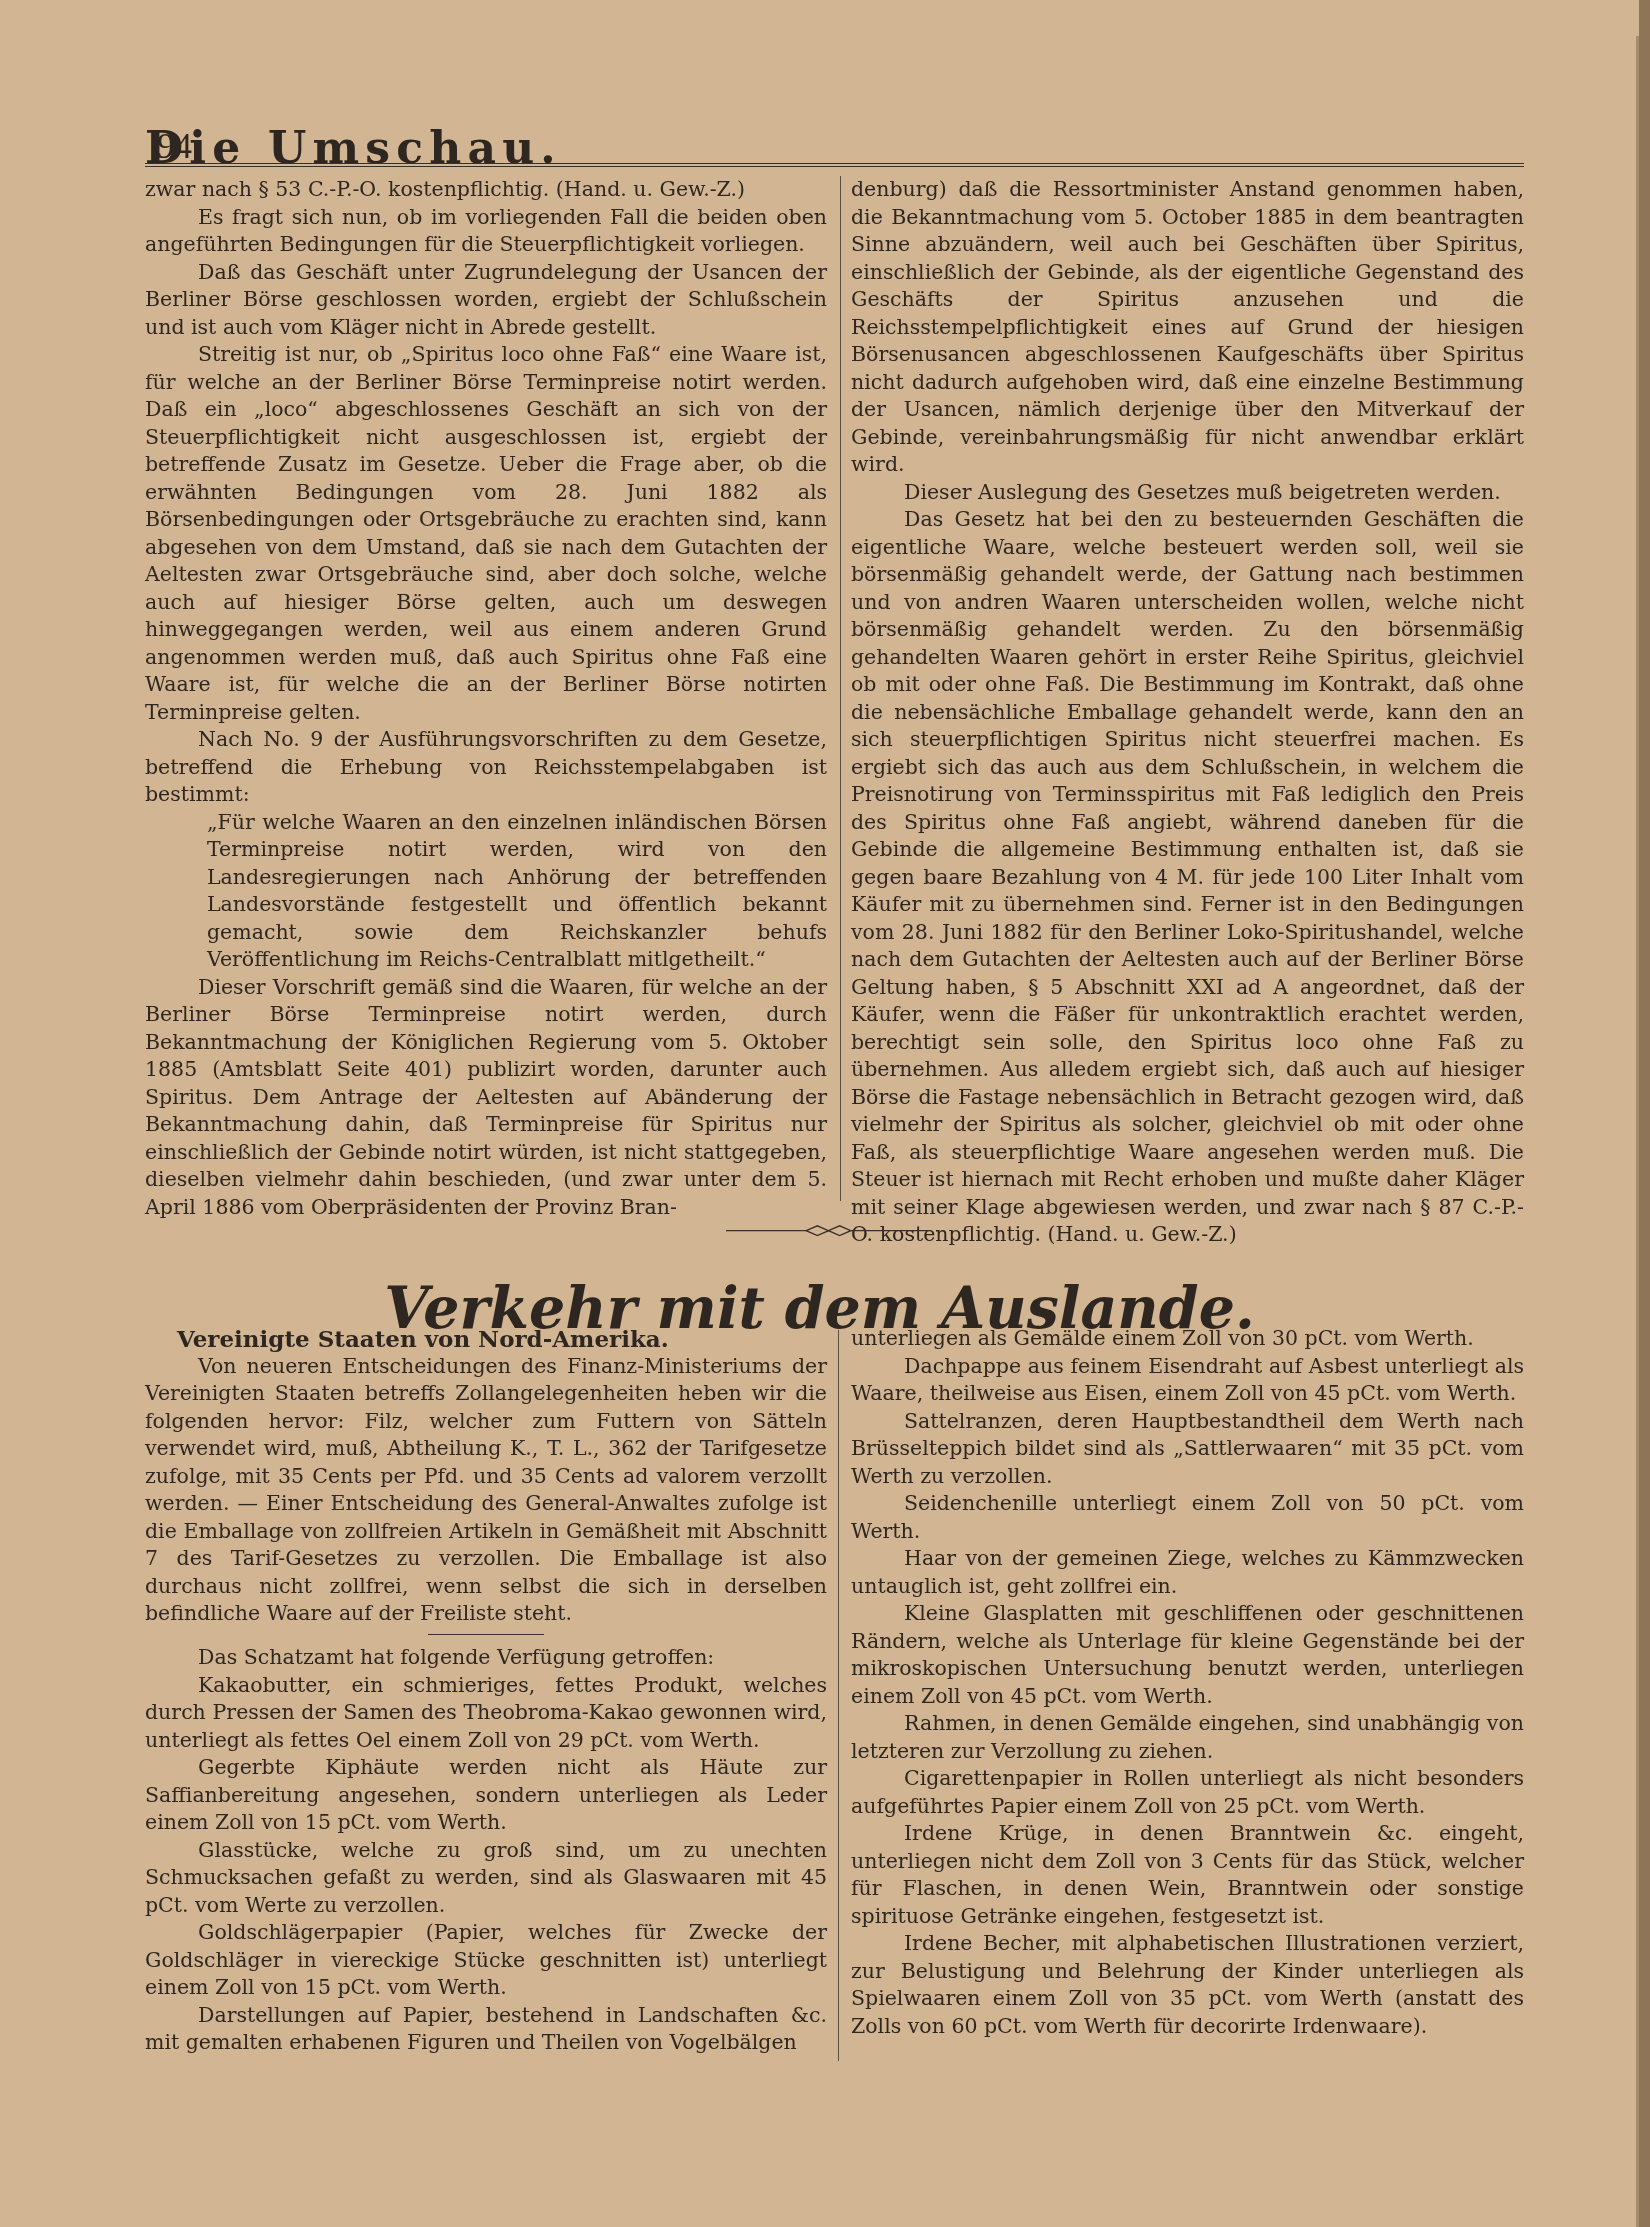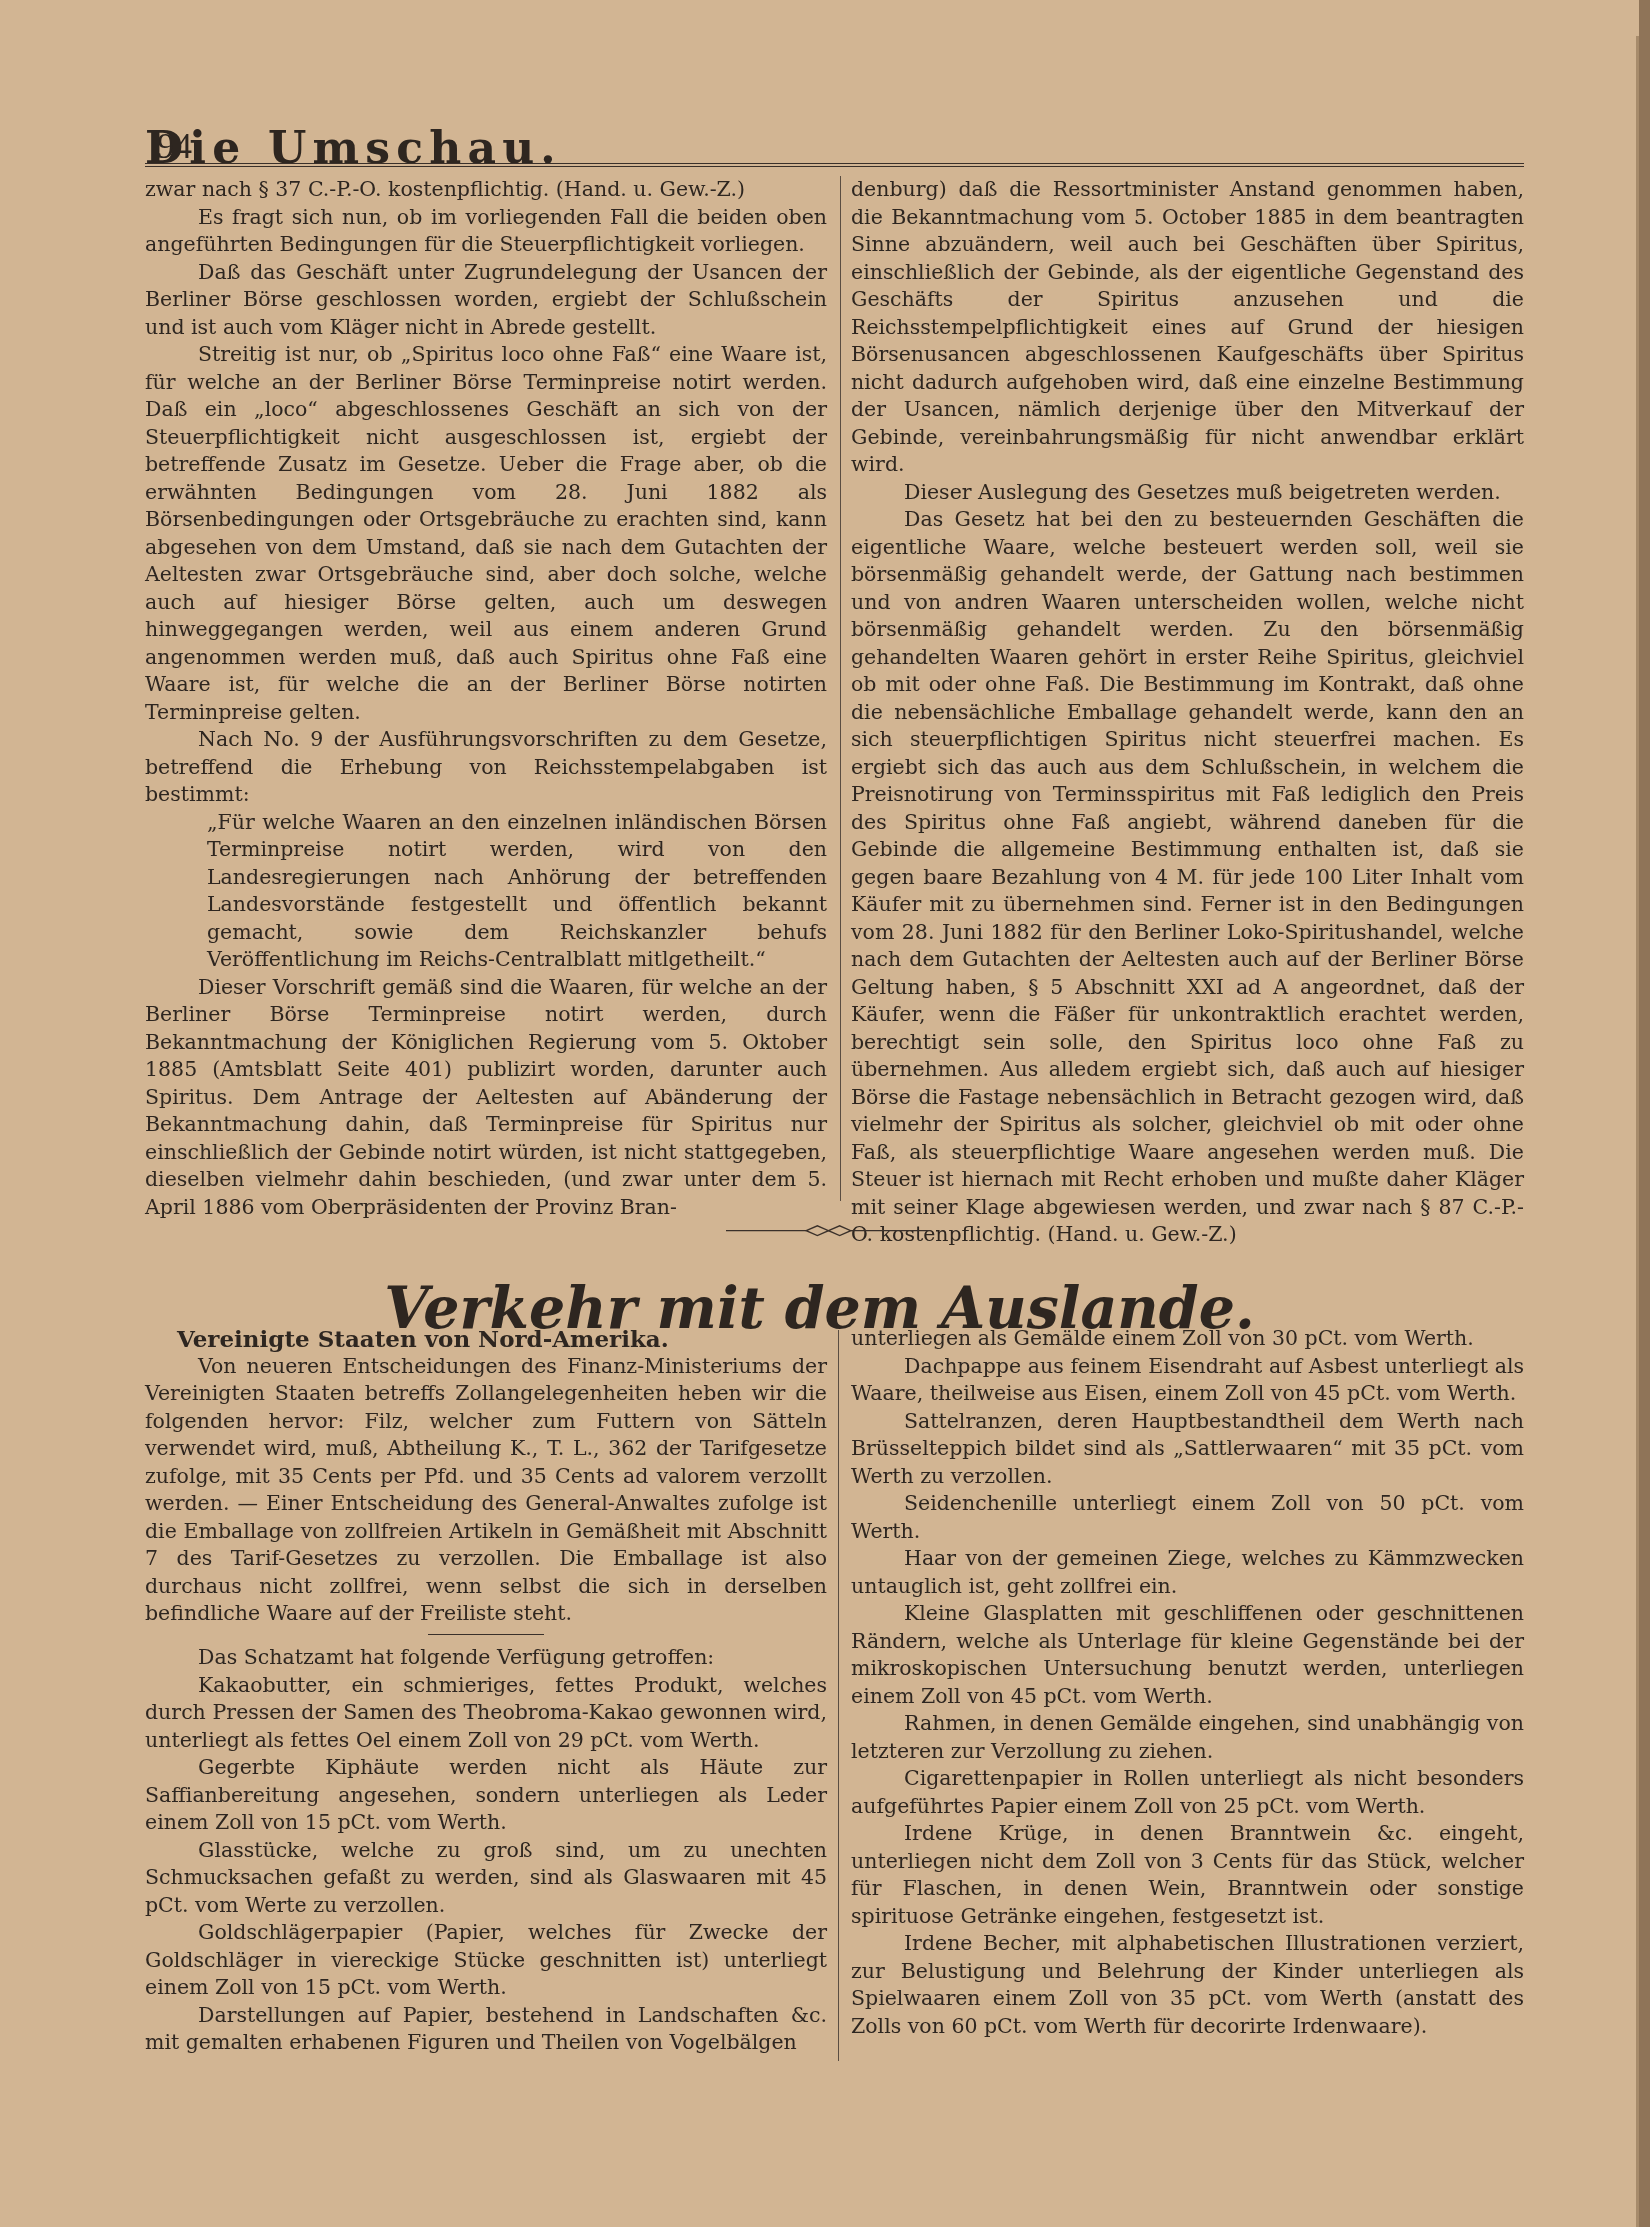--- a/index.html
+++ b/index.html
@@ -80,21 +80,21 @@
 <div class="page-fold"></div>
 <div class="binding-right"></div>
 
 <div class="header">
   <span class="page-number">94</span>
   <div class="journal-title">Die Umschau.</div>
 </div>
 <div class="header-rule"></div>
 
 <div class="col col-top-left" id="col-top-left">
-    <p class="">zwar nach § 37 C.-P.-O. kostenpflichtig. (Hand. u. Gew.-Z.)</p>
+    <p class="">zwar nach § 53 C.-P.-O. kostenpflichtig. (Hand. u. Gew.-Z.)</p>
     <p class="ind">Es fragt sich nun, ob im vorliegenden Fall die beiden oben angeführten Bedingungen für die Steuerpflichtigkeit vorliegen.</p>
     <p class="ind">Daß das Geschäft unter Zugrundelegung der Usancen der Berliner Börse geschlossen worden, ergiebt der Schlußschein und ist auch vom Kläger nicht in Abrede gestellt.</p>
     <p class="ind">Streitig ist nur, ob „Spiritus loco ohne Faß“ eine Waare ist, für welche an der Berliner Börse Terminpreise notirt werden. Daß ein „loco“ abgeschlossenes Geschäft an sich von der Steuerpflichtigkeit nicht ausgeschlossen ist, ergiebt der betreffende Zusatz im Gesetze. Ueber die Frage aber, ob die erwähnten Bedingungen vom 28. Juni 1882 als Börsenbedingungen oder Ortsgebräuche zu erachten sind, kann abgesehen von dem Umstand, daß sie nach dem Gutachten der Aeltesten zwar Ortsgebräuche sind, aber doch solche, welche auch auf hiesiger Börse gelten, auch um deswegen hinweggegangen werden, weil aus einem anderen Grund angenommen werden muß, daß auch Spiritus ohne Faß eine Waare ist, für welche die an der Berliner Börse notirten Terminpreise gelten.</p>
     <p class="ind">Nach No. 9 der Ausführungsvorschriften zu dem Gesetze, betreffend die Erhebung von Reichsstempelabgaben ist bestimmt:</p>
     <p class="quote">„Für welche Waaren an den einzelnen inländischen Börsen Terminpreise notirt werden, wird von den Landesregierungen nach Anhörung der betreffenden Landesvorstände festgestellt und öffentlich bekannt gemacht, sowie dem Reichskanzler behufs Veröffentlichung im Reichs-Centralblatt mitlgetheilt.“</p>
     <p class="ind">Dieser Vorschrift gemäß sind die Waaren, für welche an der Berliner Börse Terminpreise notirt werden, durch Bekanntmachung der Königlichen Regierung vom 5. Oktober 1885 (Amtsblatt Seite 401) publizirt worden, darunter auch Spiritus. Dem Antrage der Aeltesten auf Abänderung der Bekanntmachung dahin, daß Terminpreise für Spiritus nur einschließlich der Gebinde notirt würden, ist nicht stattgegeben, dieselben vielmehr dahin beschieden, (und zwar unter dem 5. April 1886 vom Oberpräsidenten der Provinz Bran-</p>
   </div>
 <div class="col-rule-top"></div>
 <div class="col col-top-right" id="col-top-right">
     <p class="">denburg) daß die Ressortminister Anstand genommen haben, die Bekanntmachung vom 5. October 1885 in dem beantragten Sinne abzuändern, weil auch bei Geschäften über Spiritus, einschließlich der Gebinde, als der eigentliche Gegenstand des Geschäfts der Spiritus anzusehen und die Reichsstempelpflichtigkeit eines auf Grund der hiesigen Börsenusancen abgeschlossenen Kaufgeschäfts über Spiritus nicht dadurch aufgehoben wird, daß eine einzelne Bestimmung der Usancen, nämlich derjenige über den Mitverkauf der Gebinde, vereinbahrungsmäßig für nicht anwendbar erklärt wird.</p>

